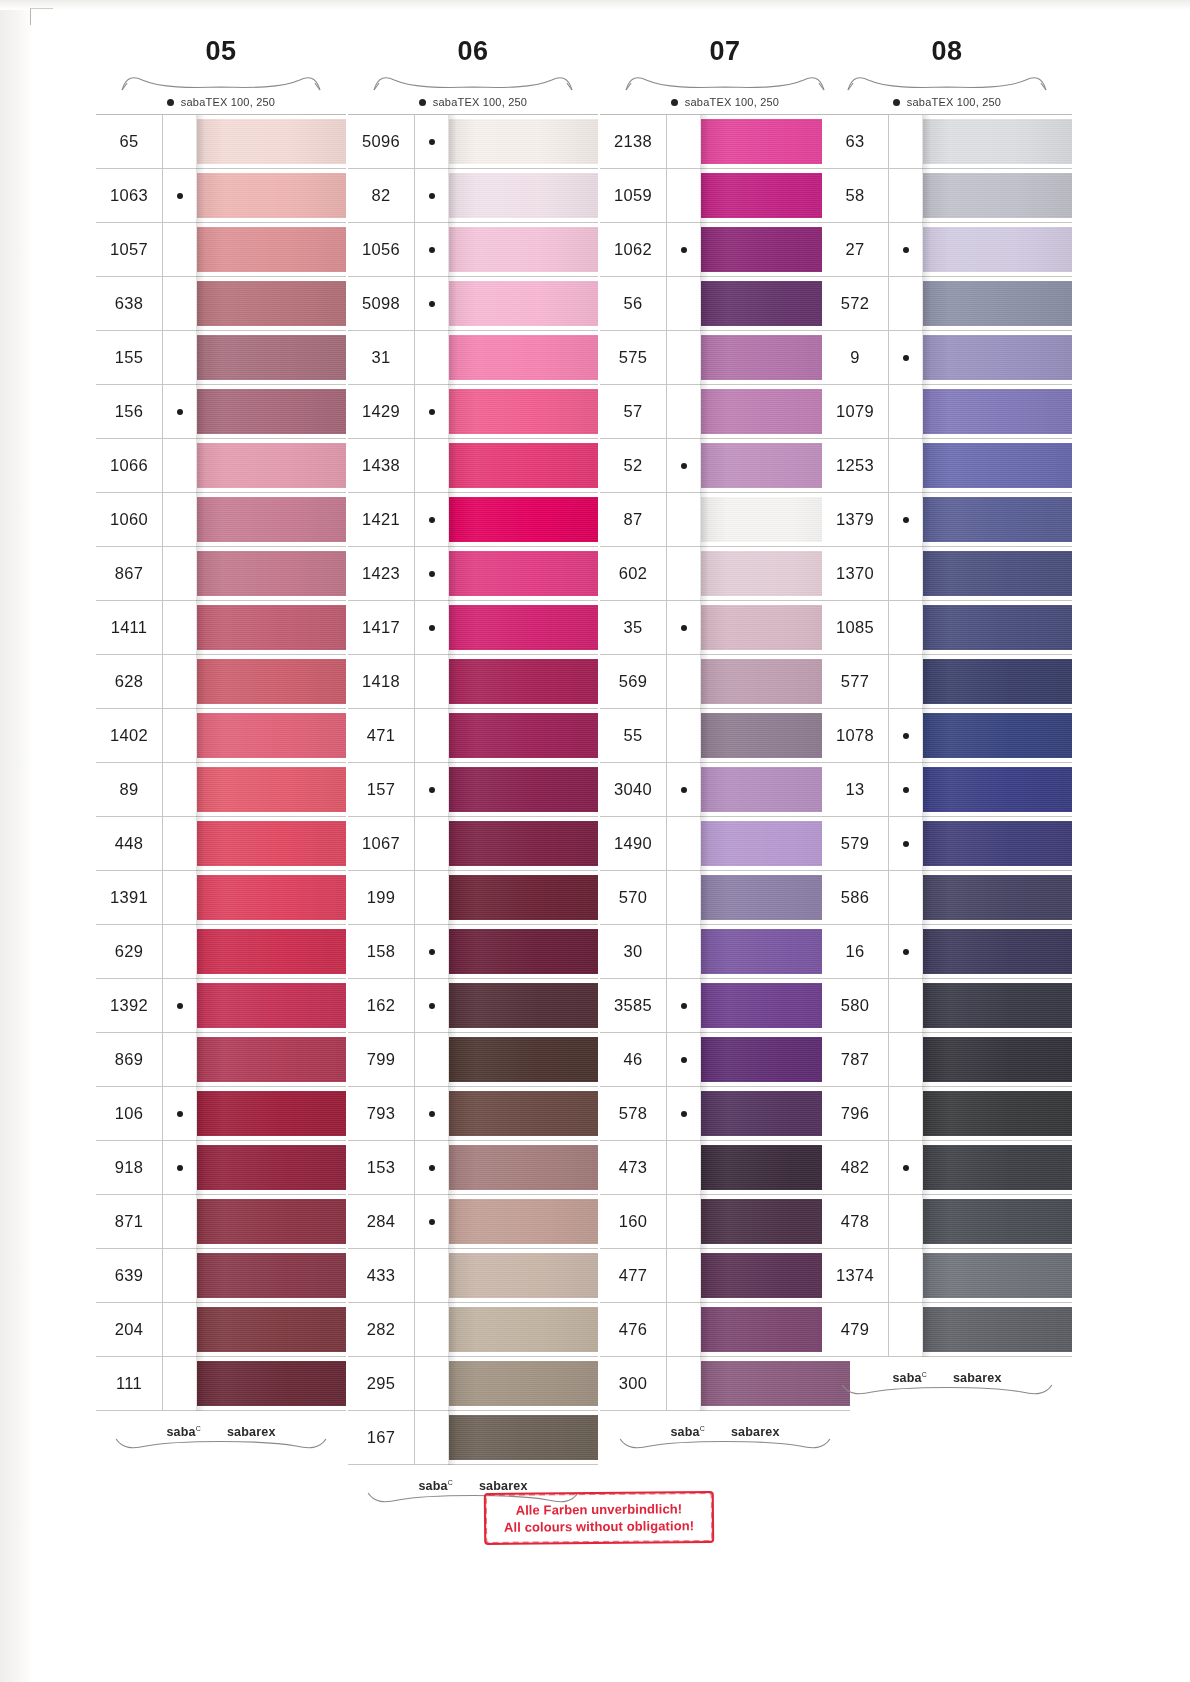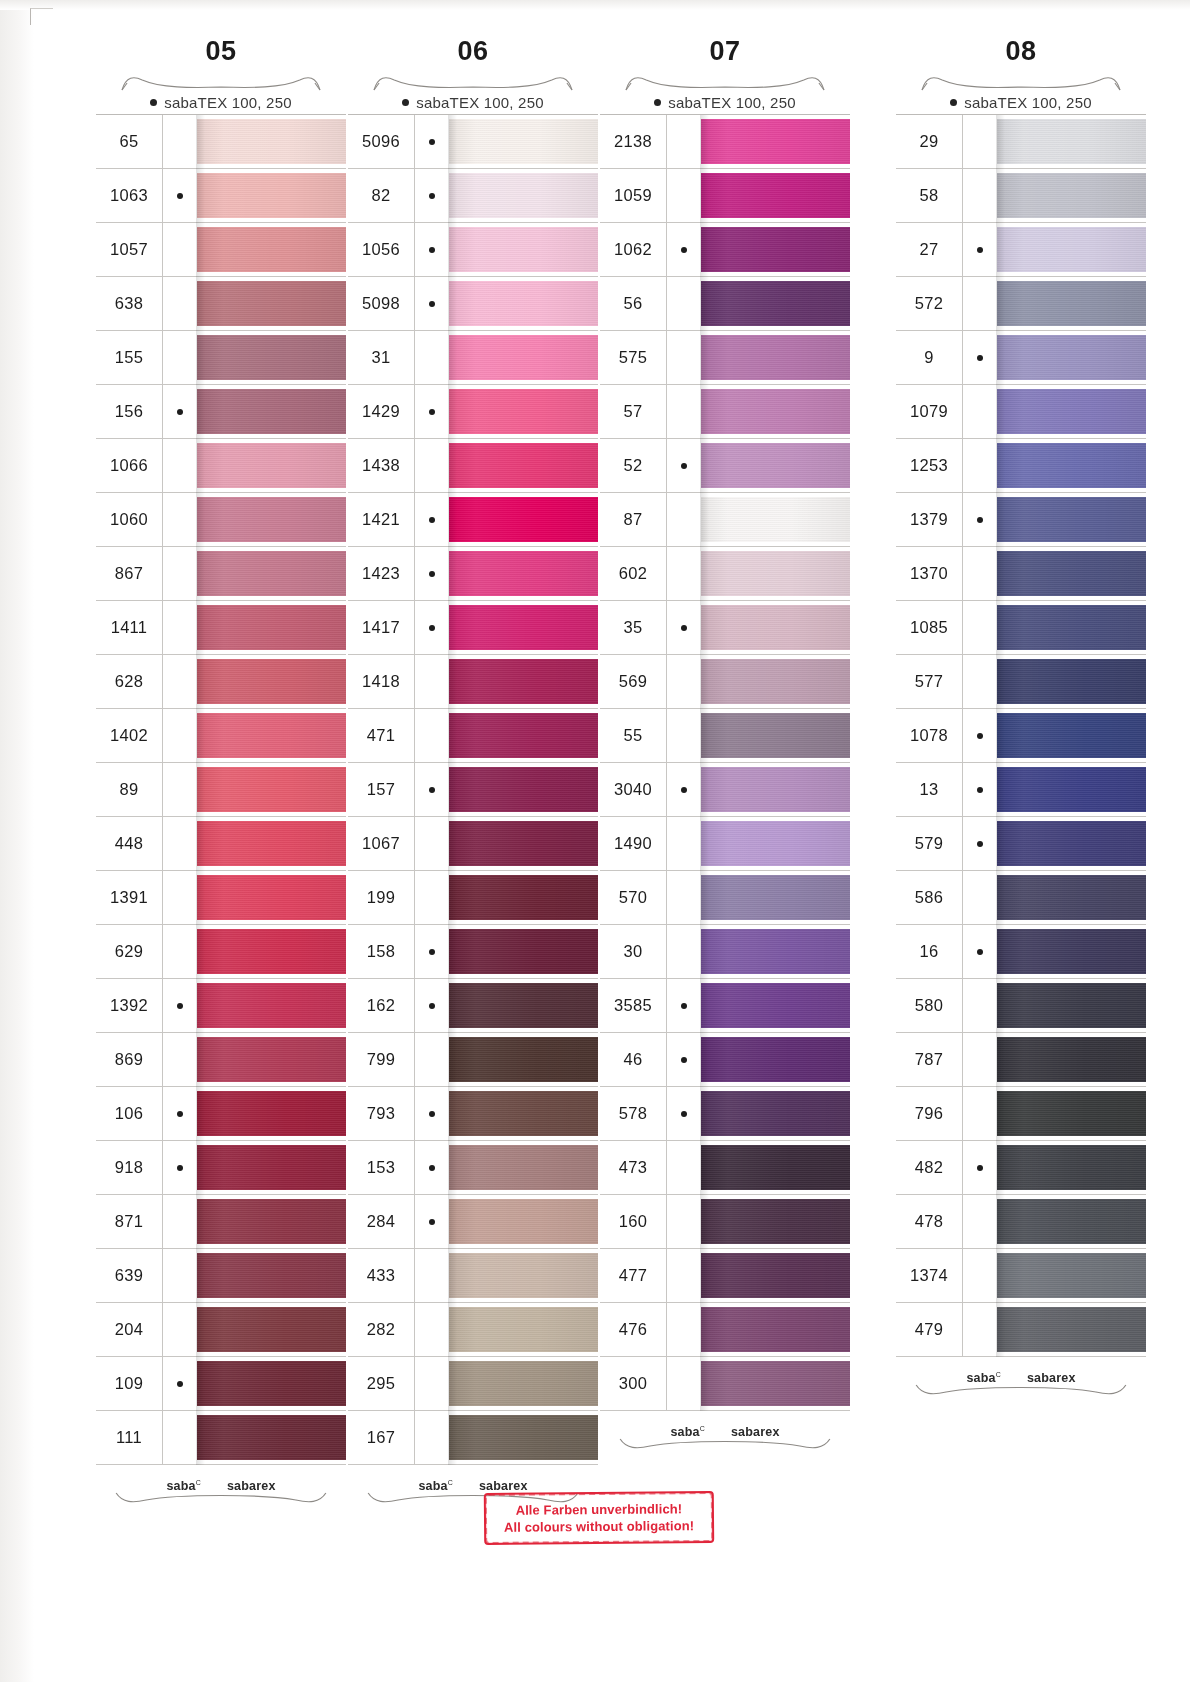--- a/index.html
+++ b/index.html
@@ -53,21 +53,21 @@
     gap:7px;
     height:20px;
     margin-top:-2px;
   }
   .brand-dot{
     width:7px;height:7px;border-radius:50%;
     background:#232323;
     display:inline-block;
   }
   .brand-text{
-    font-size:15px;
+    font-size:11px;
     color:#3a3a3a;
     letter-spacing:0.2px;
     white-space:nowrap;
   }
 
   .table{
     position:relative;
     border-top:1px solid #bdbbb8;
     margin-top:2px;
   }
@@ -388,29 +388,20 @@
           </div>
         </div>
         <div class="row">
           <div class="cell-num">204</div>
           <div class="cell-dot"></div>
           <div class="swatch-wrap">
             <div class="swatch" style="background: rgb(126, 58, 65);"></div>
           </div>
         </div>
         <div class="row">
-          <div class="cell-num">109</div>
-          <div class="cell-dot">
-            <span class="dot"></span>
-          </div>
-          <div class="swatch-wrap">
-            <div class="swatch" style="background: rgb(111, 42, 56);"></div>
-          </div>
-        </div>
-        <div class="row">
           <div class="cell-num">111</div>
           <div class="cell-dot"></div>
           <div class="swatch-wrap">
             <div class="swatch" style="background: rgb(106, 42, 56);"></div>
           </div>
         </div>
         <div class="stack-shadow" style="left: 100px;"></div>
       </div>
       <div class="footer-brands">
         <div class="fb-item"><span>saba</span><sup>C</sup></div>
@@ -852,36 +843,36 @@
       <div class="footer-brands">
         <div class="fb-item"><span>saba</span><sup>C</sup></div>
         <div class="fb-item"><span>sabarex</span></div>
         <div class="footer-brace">
           <svg viewBox="0 0 200 14" preserveAspectRatio="none">
   <path d="M2 2 C 8 12, 18 12, 30 9 C 60 3, 140 3, 170 9 C 182 12, 192 12, 198 2" fill="none" stroke="#8d8a86" stroke-width="1.1"></path>
 </svg>
         </div>
       </div>
     </div>
-    <div class="column" style="left: 896px;">
+    <div class="column" style="left: 822px;">
       <div class="col-title">08</div>
       <div class="brace">
         <svg viewBox="0 0 200 22" preserveAspectRatio="none">
   <path d="M2 18 C 6 4, 14 4, 22 8 C 40 16, 70 16, 100 15 C 130 16, 160 16, 178 8 C 186 4, 194 4, 198 18" fill="none" stroke="#8d8a86" stroke-width="1.1"></path>
   <path d="M2 18 L 7 11" fill="none" stroke="#8d8a86" stroke-width="1.1"></path>
   <path d="M198 18 L 193 11" fill="none" stroke="#8d8a86" stroke-width="1.1"></path>
 </svg>
       </div>
       <div class="brand-row">
         <span class="brand-dot"></span>
         <span class="brand-text">sabaTEX 100, 250</span>
       </div>
       <div class="table">
         <div class="row">
-          <div class="cell-num">29</div>
+          <div class="cell-num">63</div>
           <div class="cell-dot"></div>
           <div class="swatch-wrap">
             <div class="swatch" style="background: rgb(223, 224, 228);"></div>
           </div>
         </div>
         <div class="row">
           <div class="cell-num">58</div>
           <div class="cell-dot"></div>
           <div class="swatch-wrap">
             <div class="swatch" style="background: rgb(194, 195, 204);"></div>

